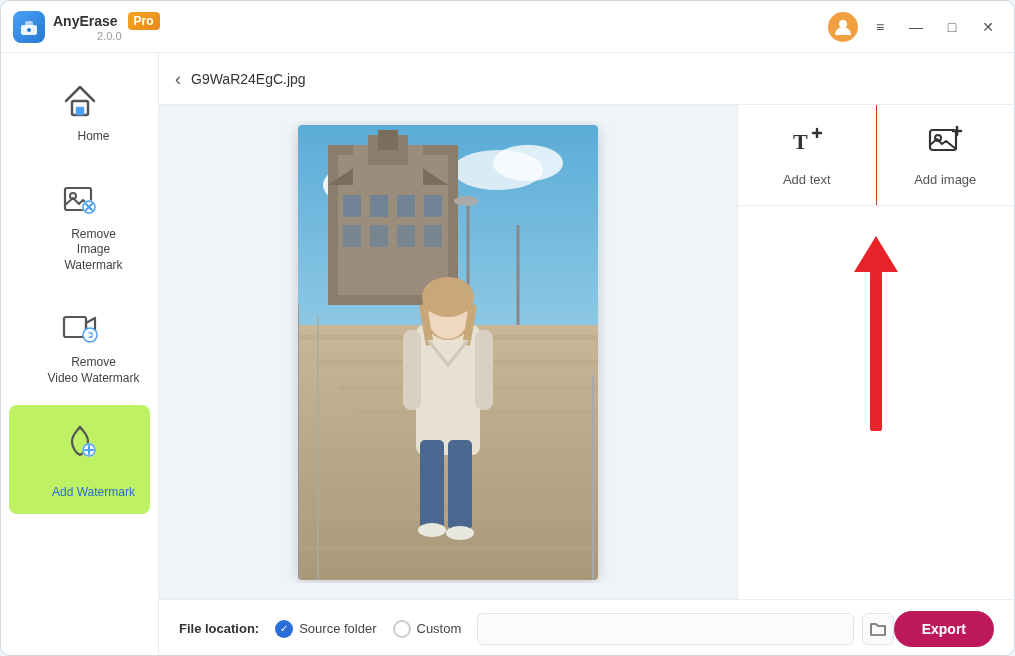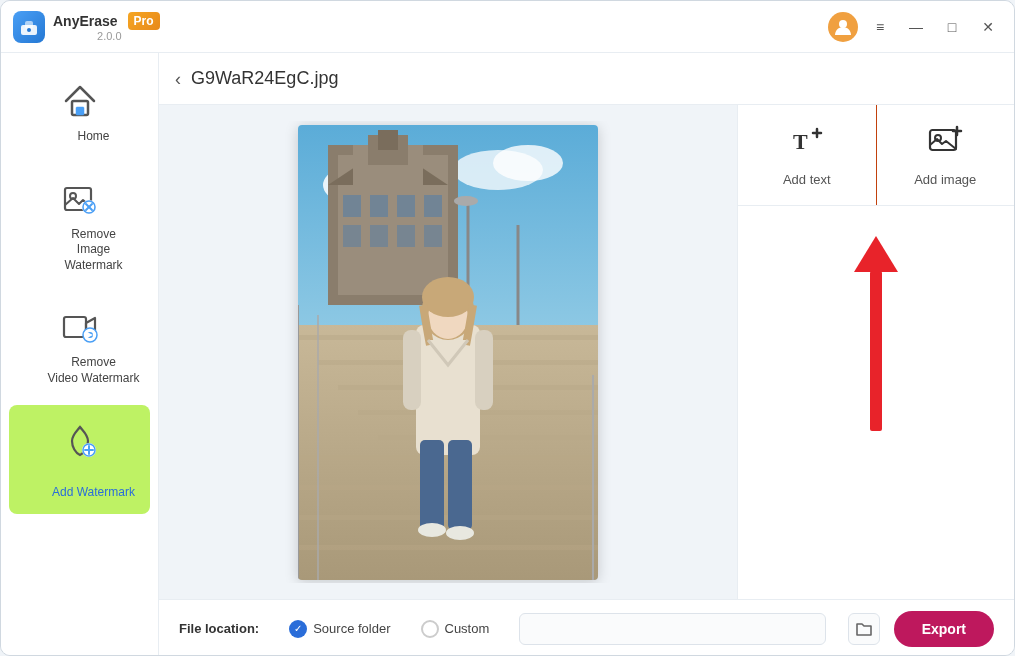--- a/index.html
+++ b/index.html
@@ -153,21 +153,21 @@
     .back-btn {
       font-size: 18px;
       color: #555;
       cursor: pointer;
       margin-right: 10px;
       background: none;
       border: none;
       line-height: 1;
     }
     .file-name {
-      font-size: 18px;
+      font-size: 14px;
       color: #333;
       font-weight: 500;
     }
 
     
     .editor-area {
       flex: 1;
       display: flex;
       overflow: hidden;
     }
@@ -255,21 +255,21 @@
     }
 
     
     .bottom-bar {
       height: 58px;
       background: #fff;
       border-top: 1px solid #e8edf2;
       display: flex;
       align-items: center;
       padding: 0 20px;
-      gap: 14px;
+      gap: 0;
     }
     .file-location-label {
       font-size: 13px;
       color: #333;
       font-weight: 600;
       margin-right: 16px;
     }
     .radio-option {
       display: flex;
       align-items: center;

